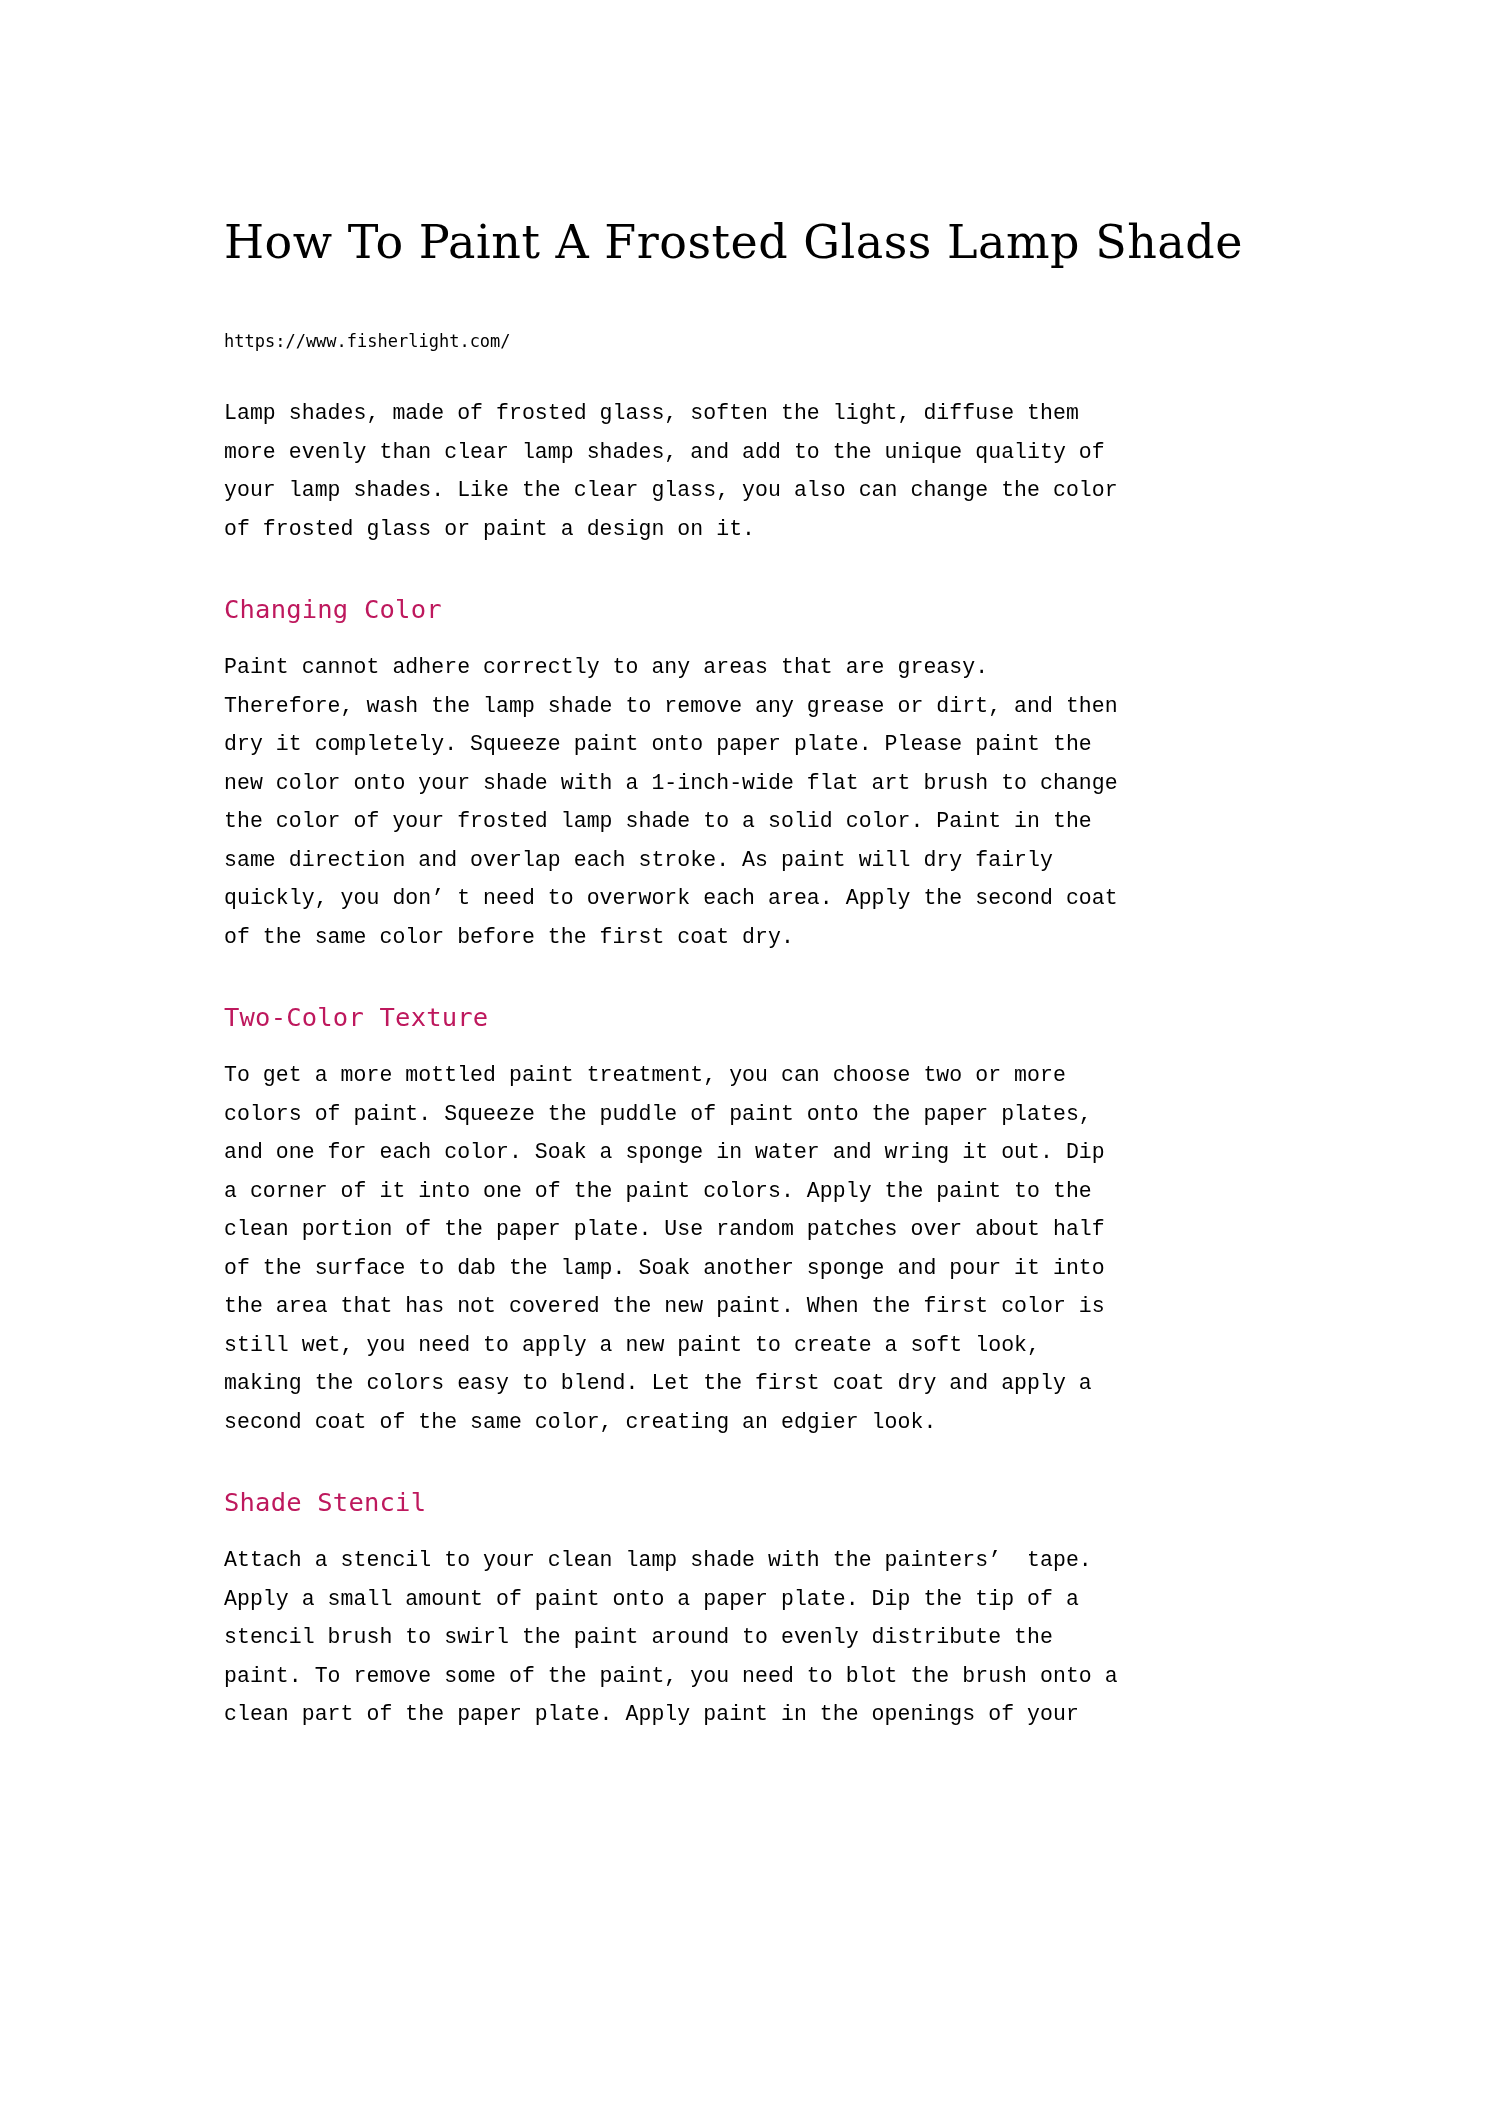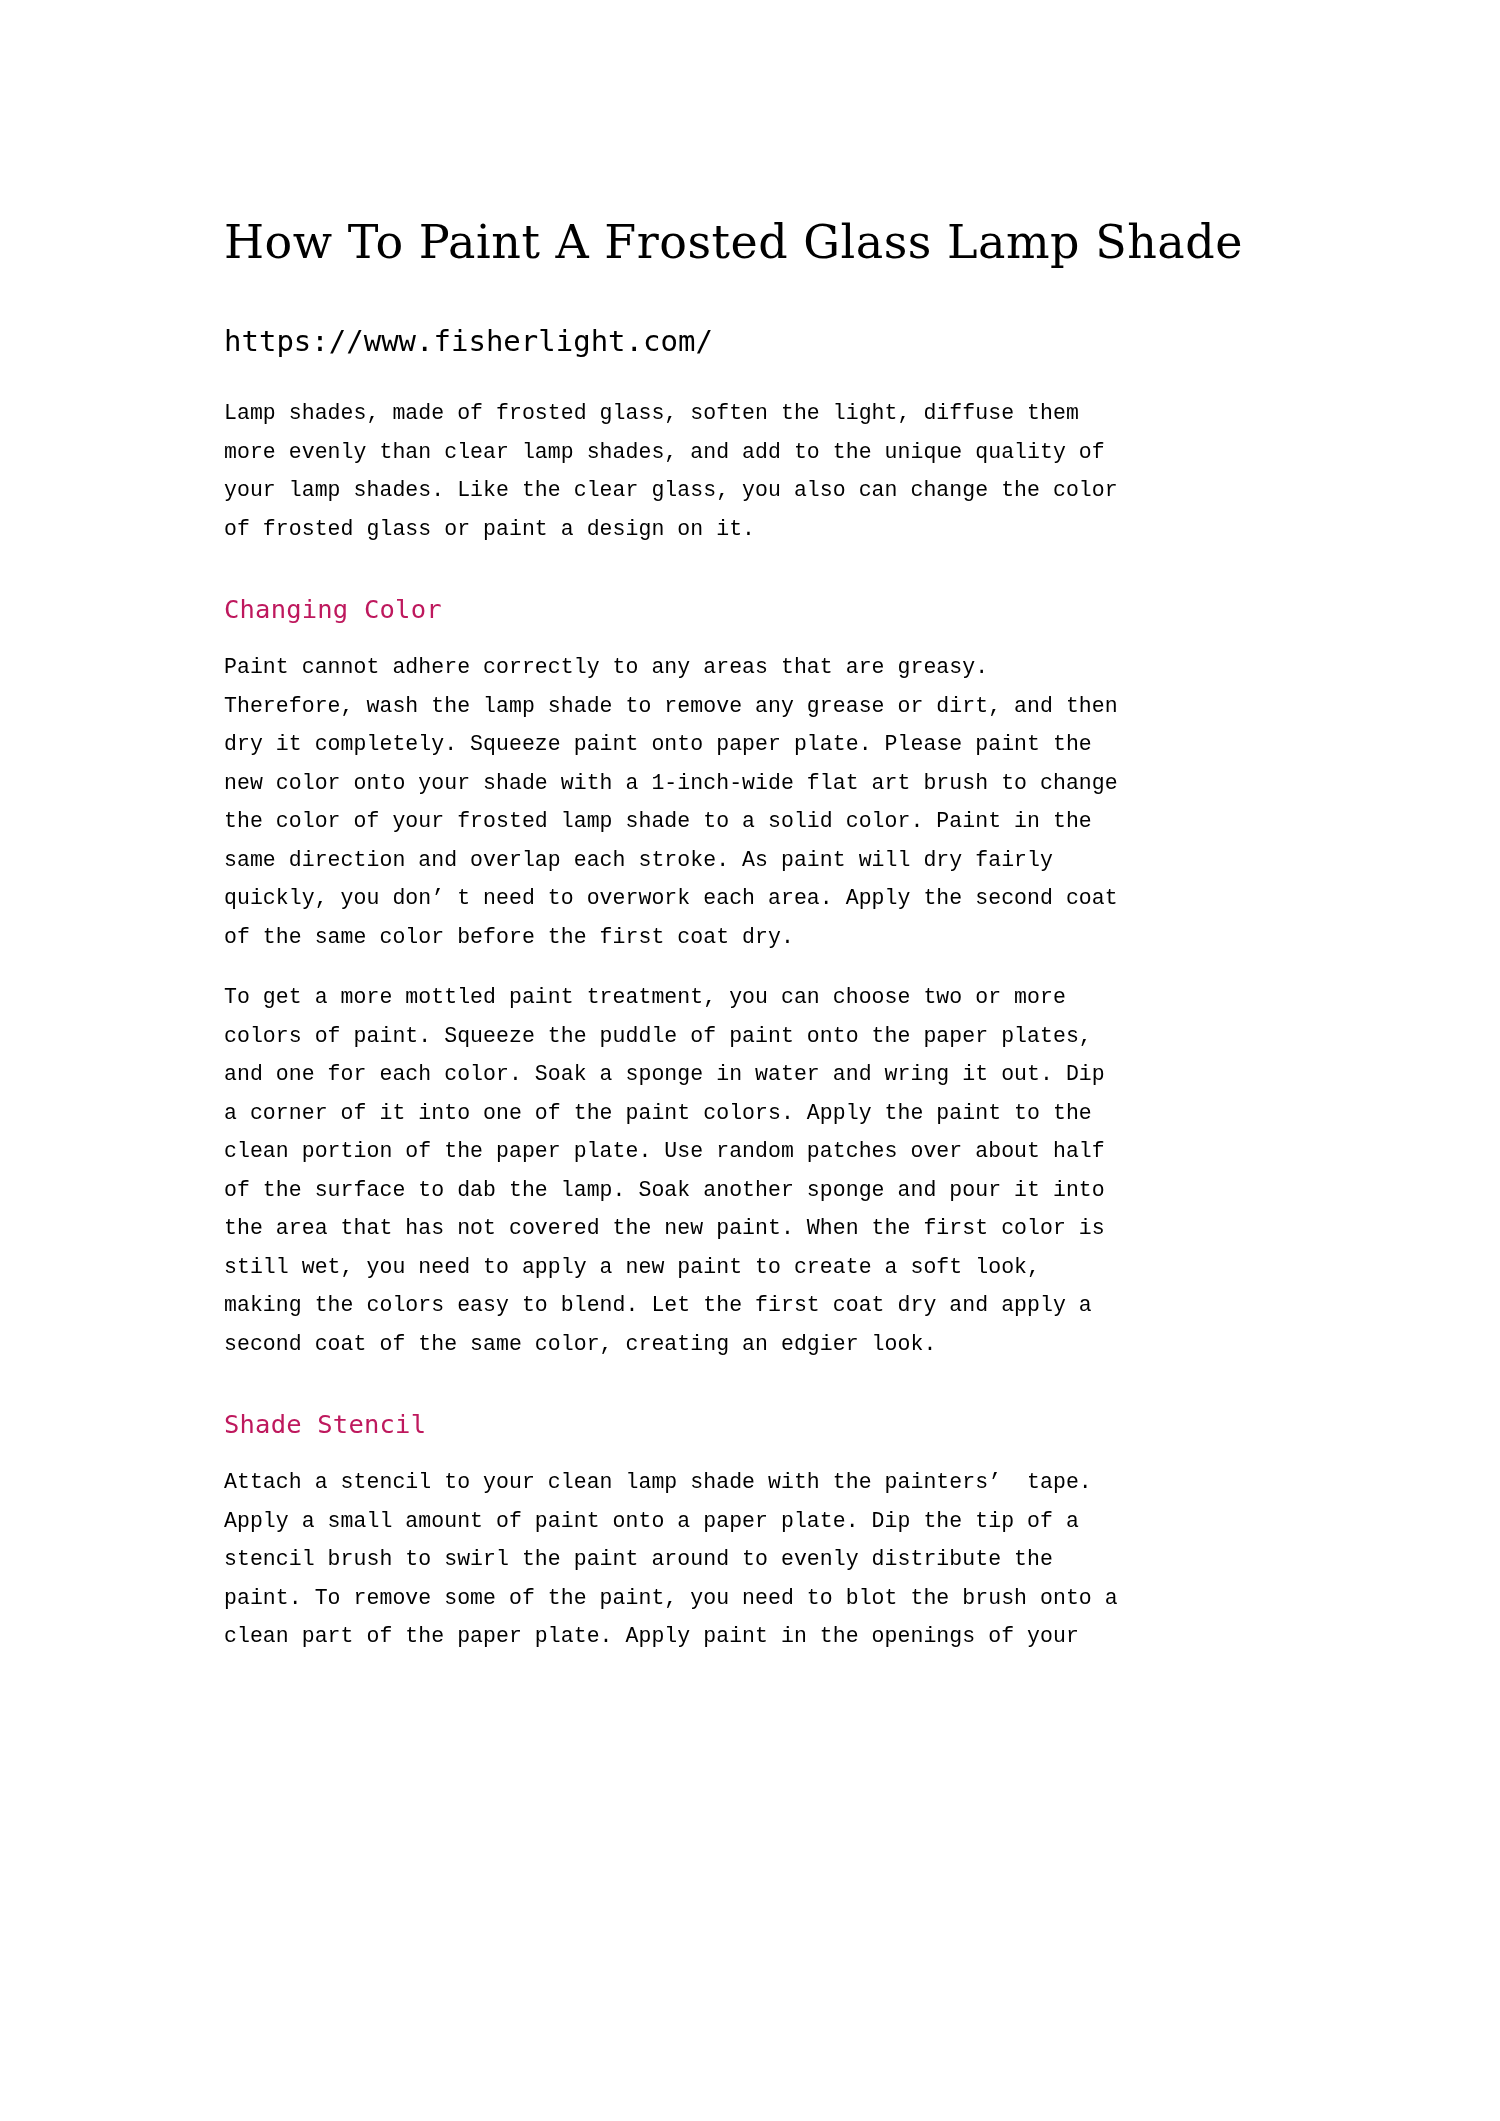--- a/index.html
+++ b/index.html
@@ -43,21 +43,21 @@
     font-weight: normal;
     letter-spacing: 0.5px;
     margin: 0 0 0 0;
     color: #000;
     width: 1020px;
   }
 
   
   .doc-url {
     font-family: "DejaVu Sans Mono", "Liberation Mono", monospace;
-    font-size: 29px;
+    font-size: 17px;
     line-height: 30px;
     letter-spacing: 0px;
     margin: 54px 0 0 0;
     color: #000;
     word-break: break-all;
   }
 
   
   .section-heading {
     font-family: "DejaVu Sans Mono", "Liberation Mono", monospace;
@@ -107,20 +107,21 @@
     <h2 class="section-heading">Changing Color</h2>
     <p class="body-par after-heading">Paint cannot adhere correctly to any areas that are greasy.
 Therefore, wash the lamp shade to remove any grease or dirt, and then
 dry it completely. Squeeze paint onto paper plate. Please paint the
 new color onto your shade with a 1-inch-wide flat art brush to change
 the color of your frosted lamp shade to a solid color. Paint in the
 same direction and overlap each stroke. As paint will dry fairly
 quickly, you don’ t need to overwork each area. Apply the second coat
 of the same color before the first coat dry.</p>
 
+    <h2 class="section-heading">Two-Color Texture</h2>
     <p class="body-par after-heading">To get a more mottled paint treatment, you can choose two or more
 colors of paint. Squeeze the puddle of paint onto the paper plates,
 and one for each color. Soak a sponge in water and wring it out. Dip
 a corner of it into one of the paint colors. Apply the paint to the
 clean portion of the paper plate. Use random patches over about half
 of the surface to dab the lamp. Soak another sponge and pour it into
 the area that has not covered the new paint. When the first color is
 still wet, you need to apply a new paint to create a soft look,
 making the colors easy to blend. Let the first coat dry and apply a
 second coat of the same color, creating an edgier look.</p>

